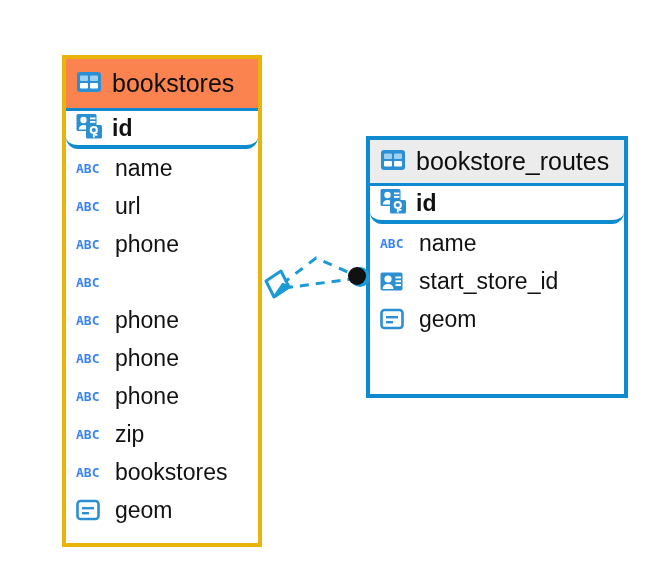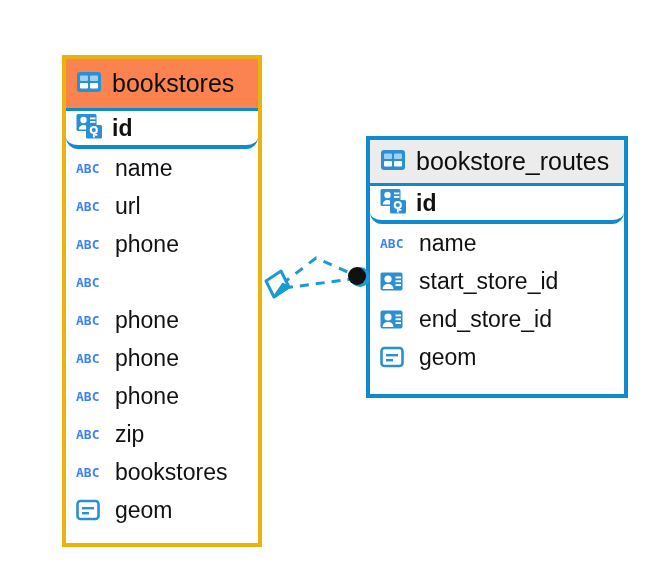--- a/index.html
+++ b/index.html
@@ -191,33 +191,20 @@
             <circle cx="8" cy="8" r="3.6" fill="#ffffff"></circle>
             <path d="M2.6 18c0-3.2 2.4-5.1 5.4-5.1s5.4 1.9 5.4 5.1z" fill="#ffffff"></path>
             <rect x="15.5" y="5.5" width="5.5" height="1.9" fill="#ffffff"></rect>
             <rect x="15.5" y="9.3" width="5.5" height="1.9" fill="#ffffff"></rect>
             <rect x="15.5" y="13.1" width="5.5" height="1.9" fill="#ffffff"></rect>
           </svg>
         </span>
         <span class="field-label">start_store_id</span>
       </div>
 
-      <div class="field-row">
-        <span class="icon" style="width:30px;display:flex;justify-content:flex-start;">
-          <svg width="24" height="21" viewBox="0 0 24 21">
-            <rect x="0.5" y="1.5" width="22" height="18" rx="2" fill="#2b8fd4"></rect>
-            <circle cx="8" cy="8" r="3.6" fill="#ffffff"></circle>
-            <path d="M2.6 18c0-3.2 2.4-5.1 5.4-5.1s5.4 1.9 5.4 5.1z" fill="#ffffff"></path>
-            <rect x="15.5" y="5.5" width="5.5" height="1.9" fill="#ffffff"></rect>
-            <rect x="15.5" y="9.3" width="5.5" height="1.9" fill="#ffffff"></rect>
-            <rect x="15.5" y="13.1" width="5.5" height="1.9" fill="#ffffff"></rect>
-          </svg>
-        </span>
-        <span class="field-label">end_store_id</span>
-      </div>
 
       <div class="field-row">
         <span class="icon" style="width:30px;display:flex;justify-content:flex-start;">
           <svg width="24" height="22" viewBox="0 0 24 22">
             <rect x="1.5" y="2" width="21" height="18" rx="3" fill="none" stroke="#2b8fd4" stroke-width="2.6"></rect>
             <rect x="6" y="8" width="12" height="2.4" fill="#2b8fd4"></rect>
             <rect x="6" y="13" width="7" height="2.4" fill="#2b8fd4"></rect>
           </svg>
         </span>
         <span class="field-label">geom</span>

